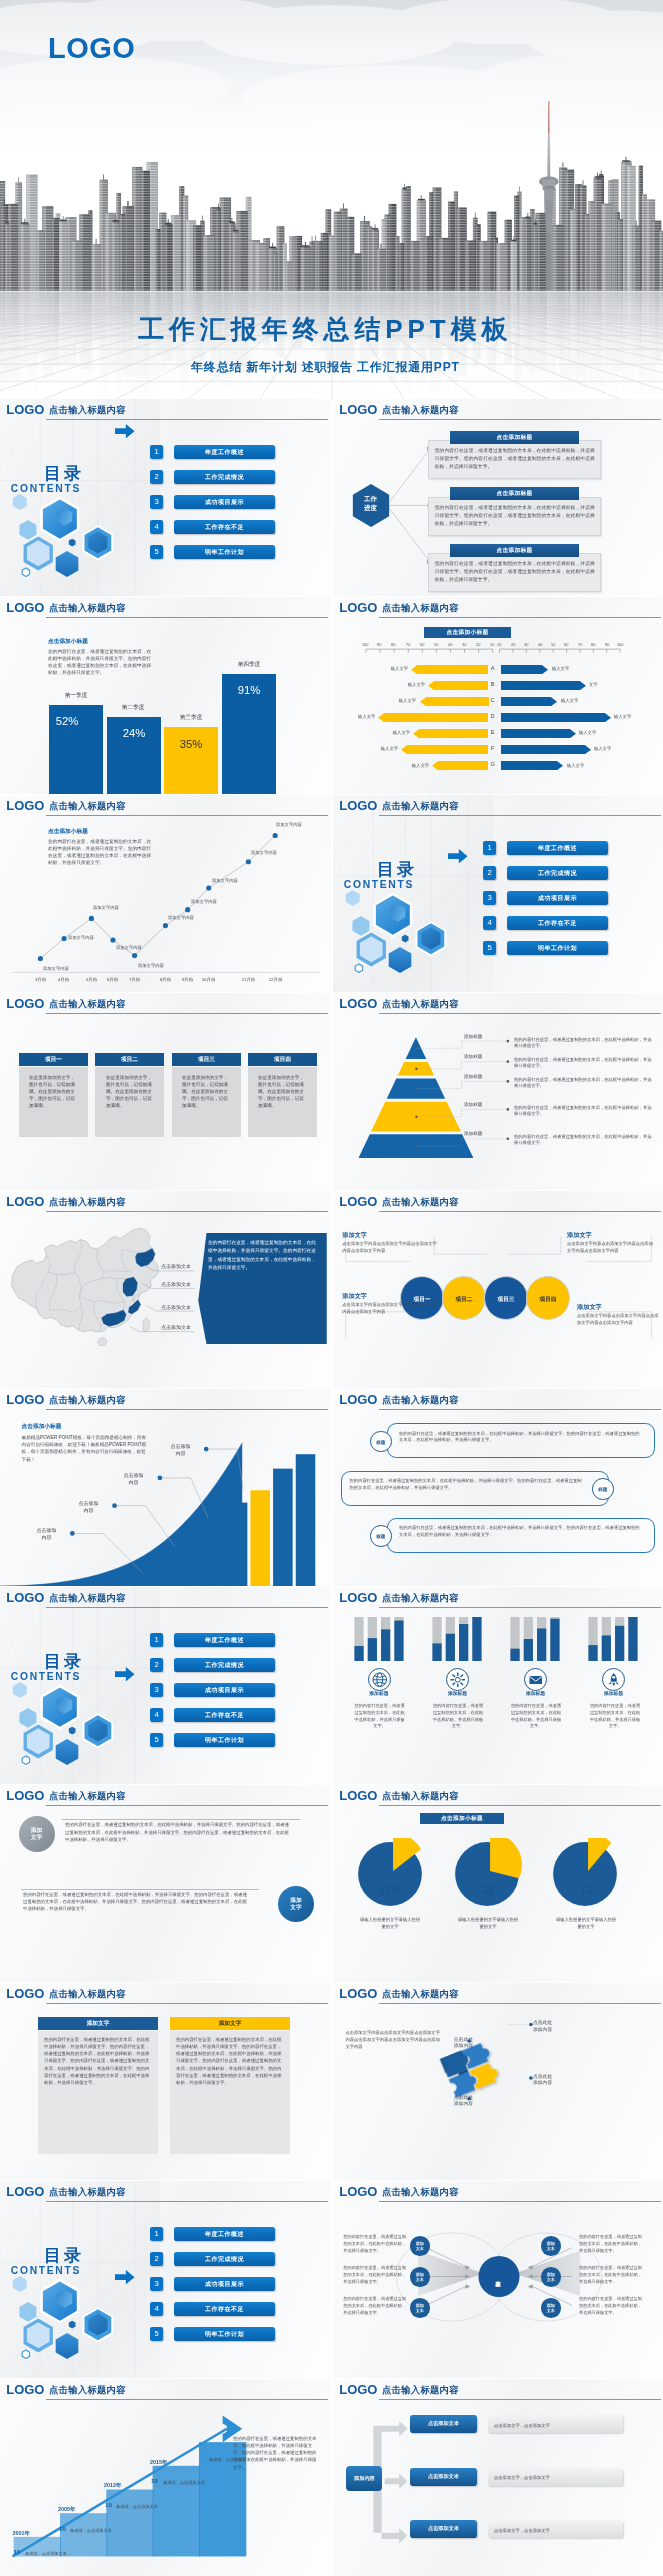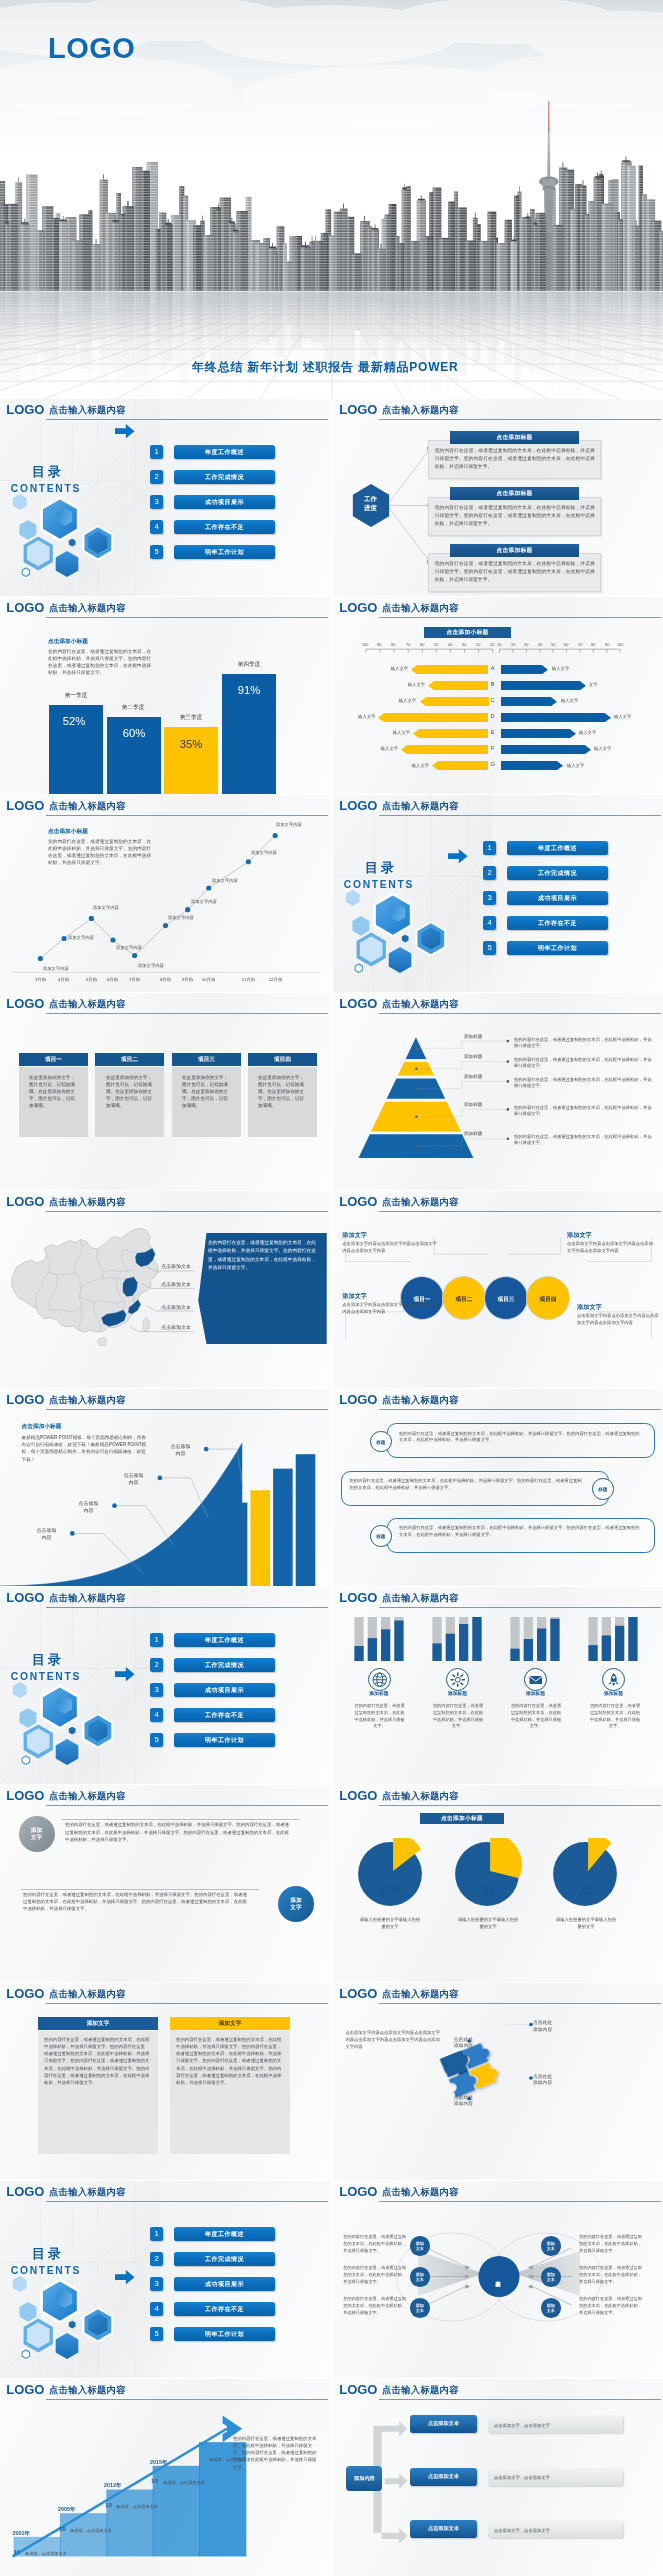--- a/index.html
+++ b/index.html
@@ -27,21 +27,21 @@
 .shead{position:absolute;left:0;top:0;width:331px;height:24px;z-index:6}
 .shead .lg{position:absolute;left:6.2px;top:4.1px;font-size:13px;font-weight:bold;color:#11589d;line-height:1.1}
 .shead .ti{position:absolute;left:49px;top:6.2px;font-size:9.3px;font-weight:bold;color:#16508a;letter-spacing:0.3px;line-height:1.2}
 .shead .ln{position:absolute;left:46px;top:20px;width:282px;height:1px;background:#8d959d}
 .sbody{position:absolute;left:0;top:23px;width:331px;height:174px;z-index:4}
 .ab{position:absolute}
 .tx{position:absolute;color:#44484c;line-height:1.62;font-size:4.6px}
 
 
 .tocpanel{left:0;top:-23px;width:160px;height:197px;background:linear-gradient(125deg,#f6f7f8 0%,#f2f3f5 40%,#eceef0 70%,#f3f4f6 100%)}
-.toccn{left:32px;top:43px;width:77px;font-size:13px;font-weight:bold;color:#0f5ba3;letter-spacing:3.1px;line-height:1}
+.toccn{left:44px;top:43px;width:77px;font-size:17px;font-weight:bold;color:#0f5ba3;letter-spacing:3.1px;line-height:1}
 .tocen{left:10.8px;top:62px;width:103px;font-size:10.3px;font-weight:bold;color:#1765ac;letter-spacing:1.7px;line-height:1}
 .tocnum{left:150px;width:13.4px;height:14px;border-radius:2.1px;background:#0a72c4;color:#fff;font-size:7.7px;text-align:center;line-height:14px;
   box-shadow:1px 1px 1.5px rgba(0,0,0,.2)}
 .tocbar{left:174px;width:101px;height:14px;border-radius:2.6px;background:linear-gradient(180deg,#1580d0 0%,#0a6cba 55%,#0a63ab 100%);
   color:#fff;font-size:6px;font-weight:bold;text-align:center;line-height:14px;letter-spacing:0.5px;box-shadow:1px 1px 1.5px rgba(0,0,0,.22)}
 
 
 .pcard{left:95px;width:173px;height:39px;background:#e9eaec;border:0.5px solid #d3d5d8;box-shadow:1px 1px 1.5px rgba(0,0,0,.1)}
 .pcb{padding:6.2px 5.2px 2.1px 5.7px;font-size:4.8px;line-height:1.62;color:#44484c;text-align:justify}
 .pcap{left:117px;width:129px;height:13px;background:linear-gradient(180deg,#20619e 0%,#164e85 100%);color:#fff;font-size:5.7px;font-weight:bold;text-align:center;line-height:13px;letter-spacing:0.3px}
@@ -622,21 +622,22 @@
       <rect x="1052" y="348" width="25" height="16" fill="#9ea3a7"></rect>
       <ellipse cx="1064.5" cy="366" rx="12" ry="6" fill="#878c90"></ellipse>
       <rect x="1056" y="366" width="17" height="22" fill="#979ca0"></rect>
       <path d="M1056 388 L1073 388 L1069.5 452 L1059.5 452 Z" fill="#92979b"></path>
       <rect x="1059" y="452" width="11" height="114" fill="#8b9094"></rect>
       <rect x="1063.3" y="196" width="2.4" height="62" fill="#b8432f" opacity=".6"></rect>
     </g>
     <rect x="0" y="564" width="1288" height="3" fill="#dfe3e6"></rect>
   </svg>
   <div class="cover-logo">LOGO</div>
-  <div class="cover-sub">年终总结 新年计划 述职报告 最新精品POWER</div>
+  <div class="cover-title">工作汇报年终总结PPT模板</div>
+  <div class="cover-sub">年终总结 新年计划 述职报告 工作汇报通用PPT</div>
 </div>
   <div class="grid" id="grid-root">
       <div class="row">
         <div class="slide left">
           <div class="sbg"></div>
           <div class="shead">
             <div class="lg">LOGO</div>
             <div class="ti">点击输入标题内容</div>
             <div class="ln"></div>
           </div>
@@ -747,24 +748,24 @@
           <div class="shead">
             <div class="lg">LOGO</div>
             <div class="ti">点击输入标题内容</div>
             <div class="ln"></div>
           </div>
           <div class="sbody">
             <div class="ab csub" style="left:48px;top:18px;width:113px">点击添加小标题</div>
             <div class="tx" style="left:48px;top:28px;width:107px;font-size:4.7px;line-height:1.5">您的内容打在这里，或者通过复制您的文本后，在此框中选择粘贴，并选择只保留文字。您的内容打在这里，或者通过复制您的文本后，在此框中选择粘贴，并选择只保留文字。</div>
             <div class="ab" style="left:49px;top:85px;width:54px;height:89px;background:#0b5ea3"></div>
             <div class="ab barlab" style="left:42px;top:72px;width:68px">第一季度</div>
-            <div class="ab barval" style="left:49px;top:96px;width:50px;color:#fff">52%</div>
+            <div class="ab barval" style="left:42px;top:96px;width:50px;color:#fff">52%</div>
             <div class="ab" style="left:107px;top:97px;width:54px;height:77px;background:#0b5ea3"></div>
             <div class="ab barlab" style="left:99px;top:84px;width:68px">第二季度</div>
-            <div class="ab barval" style="left:107px;top:108px;width:54px;color:#fff">60%</div>
+            <div class="ab barval" style="left:107px;top:108px;width:54px;color:#fff">24%</div>
             <div class="ab" style="left:164px;top:107px;width:54px;height:67px;background:#fdc300"></div>
             <div class="ab barlab" style="left:157px;top:94px;width:68px">第三季度</div>
             <div class="ab barval" style="left:164px;top:119px;width:54px;color:#333">35%</div>
             <div class="ab" style="left:222px;top:54px;width:54px;height:120px;background:#0b5ea3"></div>
             <div class="ab barlab" style="left:215px;top:41px;width:68px">第四季度</div>
             <div class="ab barval" style="left:222px;top:65px;width:54px;color:#fff">91%</div>
           </div>
         </div>
         <div class="slide right">
           <div class="sbg"></div>

